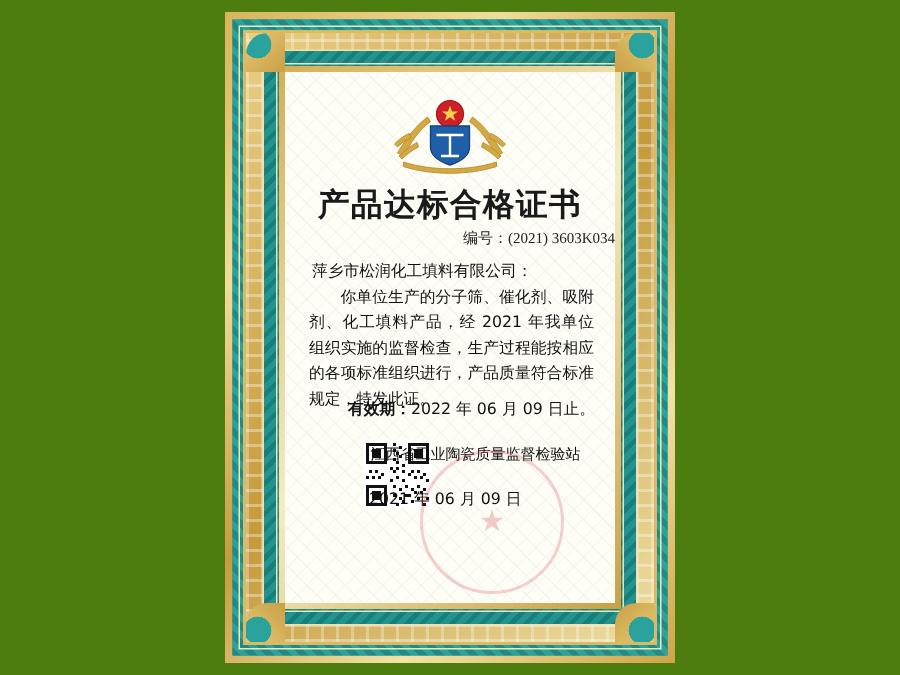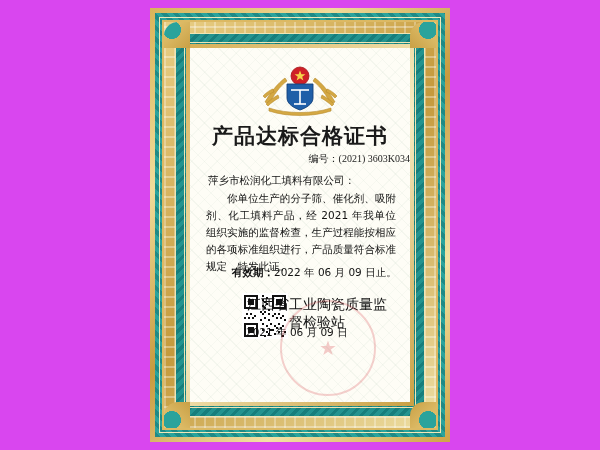--- a/index.html
+++ b/index.html
@@ -11,21 +11,21 @@
     height: 450px;
     background: #ffffff;
     font-family: "Liberation Sans", sans-serif;
     overflow: hidden;
   }
 
   #certificate-stage {
     position: relative;
     width: 600px;
     height: 450px;
-    background: #d946ef;
+    background: #4d7c0f;
   }
 
   
   .cert-frame {
     position: absolute;
     left: 150px;
     top: 8px;
     width: 300px;
     height: 434px;
     background: #fdfcf4;
@@ -200,21 +200,21 @@
     height: 46px;
     background-color: #fff;
   }
 
   .issuer {
     position: absolute;
     right: 18px;
     top: 248px;
     width: 150px;
     text-align: center;
-    font-size: 14px;
+    font-size: 10px;
     color: #111;
     font-family: "DejaVu Sans", "Liberation Sans", sans-serif;
   }
   .issue-date {
     position: absolute;
     right: 22px;
     top: 278px;
     width: 142px;
     font-size: 10.5px;
     color: #111;

